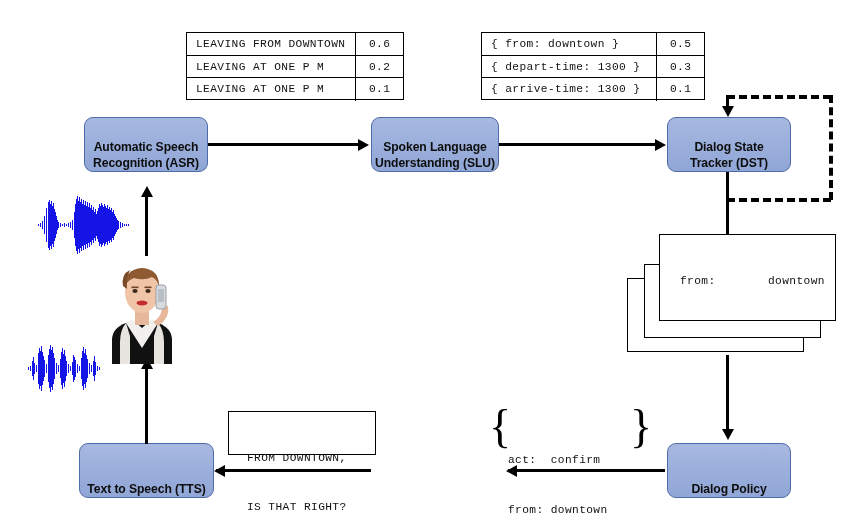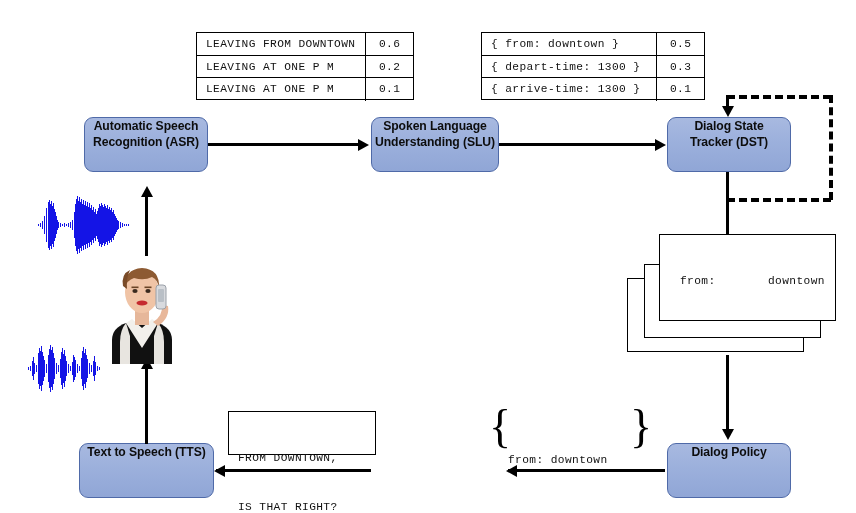--- a/index.html
+++ b/index.html
@@ -3,37 +3,37 @@
 <meta charset="utf-8">
 <style>
   html,body{margin:0;padding:0;background:#ffffff;}
   body{width:856px;height:513px;position:relative;overflow:hidden;
        font-family:"Liberation Sans",sans-serif;}
   .stage{position:absolute;left:0;top:0;width:856px;height:513px;}
 
   
   .pbox{position:absolute;border:1px solid #4f6aa8;border-radius:9px;
         background:linear-gradient(180deg,#a8b9e0 0%,#9cb0dc 45%,#90a6d6 100%);
-        display:flex;align-items:flex-start;justify-content:center;text-align:center;
+        display:flex;align-items:flex-end;justify-content:center;text-align:center;
         color:#0d0d0d;font-size:12.2px;font-weight:600;line-height:1.32;
         letter-spacing:-0.1px;box-sizing:border-box;}
   .pbox span{display:block;}
 
   
   .mono{font-family:"Liberation Mono","DejaVu Sans Mono",monospace;}
   .tbl{position:absolute;border:1px solid #000;box-sizing:border-box;background:#fff;}
   .trow{display:flex;border-bottom:1px solid #000;box-sizing:border-box;}
   .trow:last-child{border-bottom:none;}
   .tcell{box-sizing:border-box;font-size:11.2px;color:#111;
          padding:5px 9px;white-space:pre;letter-spacing:0.4px;}
   .tcell.lab{border-right:1px solid #000;}
   .tcell.val{text-align:center;}
 
   .txtbox{position:absolute;border:1px solid #000;background:#fff;box-sizing:border-box;
-          font-size:11.2px;color:#111;padding:6px 9px;white-space:pre;letter-spacing:0.4px;
+          font-size:11.2px;color:#111;padding:6px 18px;white-space:pre;letter-spacing:0.4px;
           line-height:1.45;}
 
   
   .card{position:absolute;border:1px solid #000;background:#fff;box-sizing:border-box;
         font-size:11.2px;color:#111;white-space:pre;letter-spacing:0.4px;line-height:1.42;
         padding:7px 0 6px 20px;overflow:hidden;}
   .krow{display:flex;}
   .kkey{width:88px;display:inline-block;}
   .kval{display:inline-block;}
 
@@ -56,21 +56,21 @@
 
   
   .wave{position:absolute;}
   .person{position:absolute;}
 </style>
 </head>
 <body>
 
 <div class="stage">
 
-  <div class="tbl mono" style="left:196px;top:32px;width:218px;height:68px;">
+  <div class="tbl mono" style="left:186px;top:32px;width:218px;height:68px;">
     <div class="trow" style="height:22.6px;">
       <div class="tcell lab" style="width:171px;">LEAVING FROM DOWNTOWN</div>
       <div class="tcell val" style="width:47px;">0.6</div>
     </div>
     <div class="trow" style="height:22.6px;">
       <div class="tcell lab" style="width:171px;">LEAVING AT ONE P M</div>
       <div class="tcell val" style="width:47px;">0.2</div>
     </div>
     <div class="trow" style="height:22.6px;">
       <div class="tcell lab" style="width:171px;">LEAVING AT ONE P M</div>
@@ -179,20 +179,21 @@
   <div class="ln hline" style="left:508px;top:469px;width:157px;"></div>
   <div class="ahead al" style="left:506px;top:464.5px;"></div>
 
   <div class="ln hline" style="left:216px;top:469px;width:155px;"></div>
   <div class="ahead al" style="left:214px;top:464.5px;"></div>
 
   <div class="brace" style="left:489px;top:404px;">{</div>
   <div class="brace" style="left:630px;top:404px;">}</div>
   <div class="mono" style="position:absolute;left:508px;top:418px;width:126px;font-size:11.2px;
               color:#111;white-space:pre;letter-spacing:0.4px;line-height:1.5;">
+    <div>act:  confirm</div>
     <div>from: downtown</div>
   </div>
 
   <div class="txtbox mono" style="left:228px;top:411px;width:148px;height:44px;">
     <div>FROM DOWNTOWN,</div>
     <div>IS THAT RIGHT?</div>
   </div>
 
   <div class="ln vline" style="left:145px;top:368px;height:76px;"></div>
   <div class="ahead au" style="left:140.5px;top:358px;"></div>

